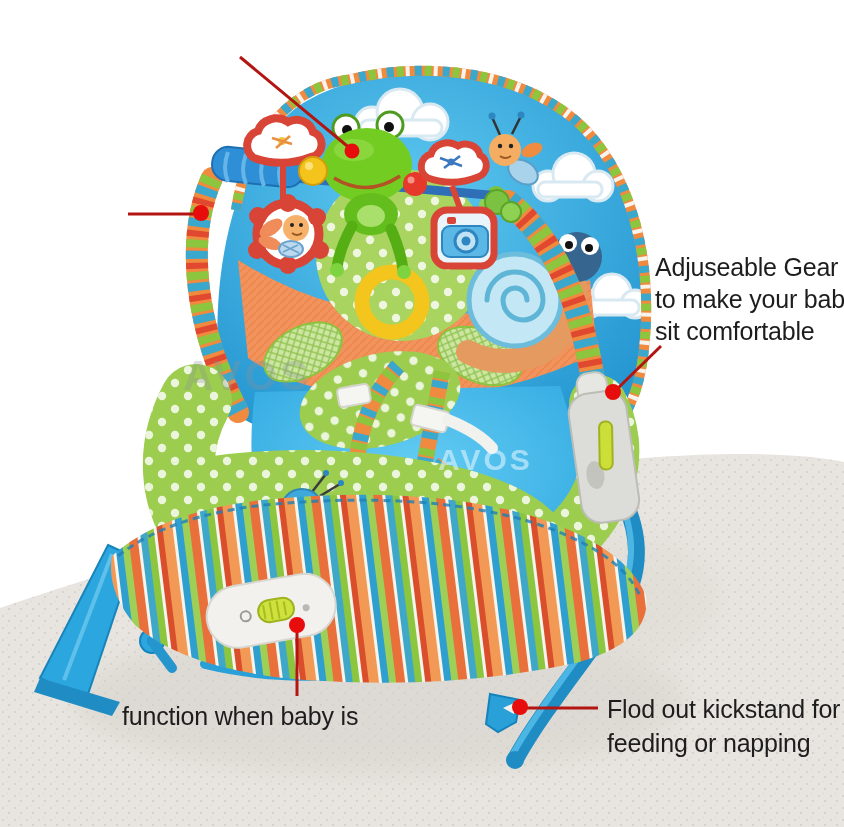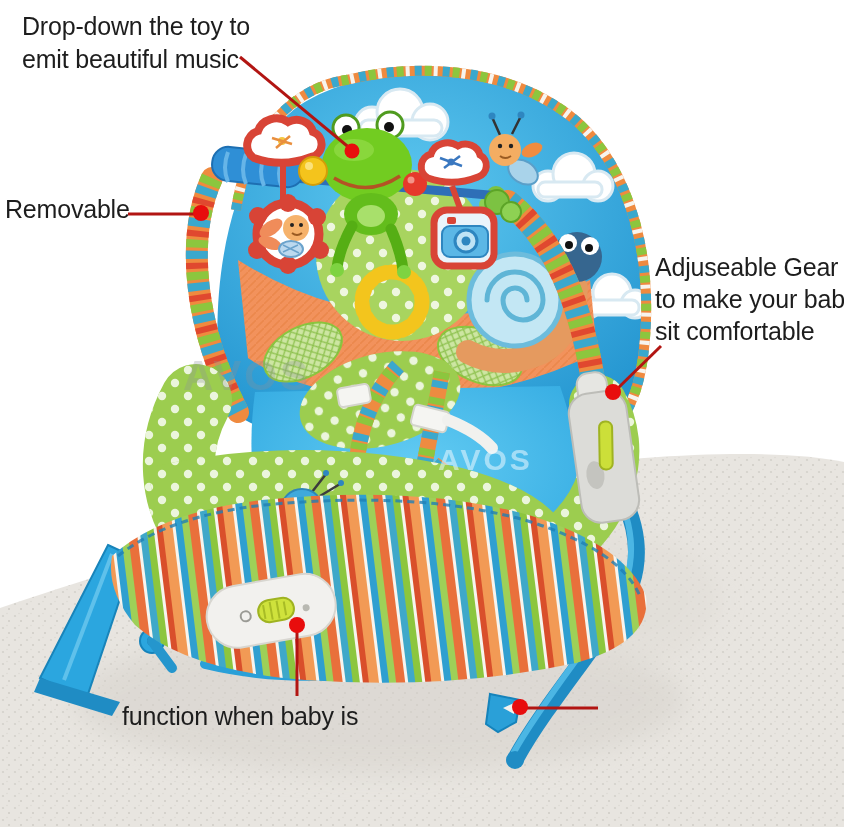--- a/index.html
+++ b/index.html
@@ -336,35 +336,34 @@
         <rect x="447" y="217" width="9" height="7" rx="2" fill="#d84436"></rect>
         <circle cx="466" cy="241" r="11" fill="#bfe3f5" stroke="#2e86c0" stroke-width="3"></circle>
         <circle cx="466" cy="241" r="4.5" fill="#2e86c0"></circle>
       </g>
     </g>
   </svg>
 
   <div class="wm" id="wm1">AVOS</div>
   <div class="wm" id="wm2">AVOS</div>
 
-  <div class="ann" id="ann-music">
-    <div>Drop-down the toy to</div>
-    <div>emit beautiful music</div>
-  </div>
   <div class="ann" id="ann-bar">
-    <div>Removable</div>
   </div>
   <div class="ann" id="ann-gear">
     <div>Adjuseable Gear</div>
     <div>to make your baby</div>
     <div>sit comfortable</div>
   </div>
   <div class="ann" id="ann-vib">
     <div>function when baby is</div>
   </div>
+  <div class="ann" id="ann-kick">
+    <div>Flod out kickstand for</div>
+    <div>feeding or napping</div>
+  </div>
 
   <svg class="layer overlay" width="844" height="827" viewBox="0 0 844 827">
     <g stroke="#b21512" stroke-width="3" fill="none">
       <path d="M240,57 L352,150"></path>
       <path d="M128,214 L198,214"></path>
       <path d="M661,346 L615,391"></path>
       <path d="M297,628 L297,696"></path>
       <path d="M598,708 L524,708"></path>
     </g>
     <g fill="#e80d0d">

